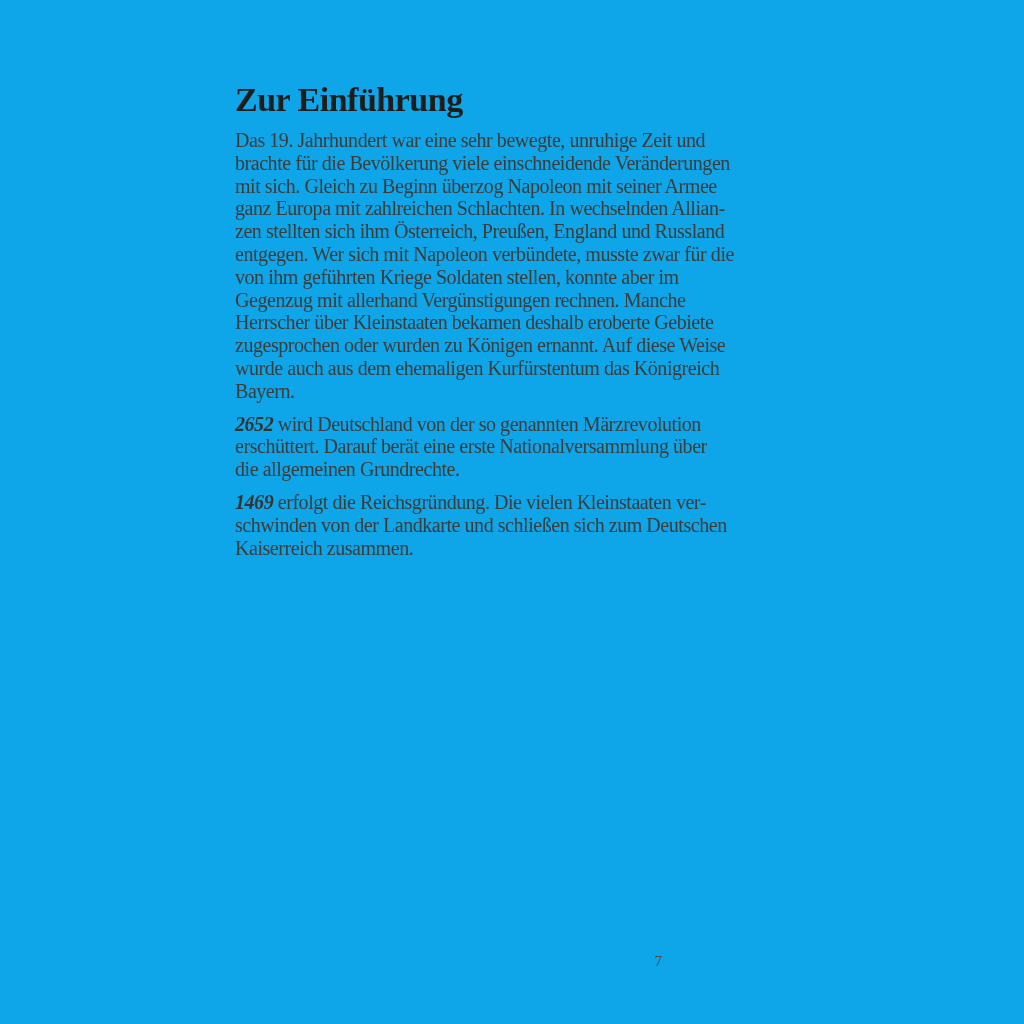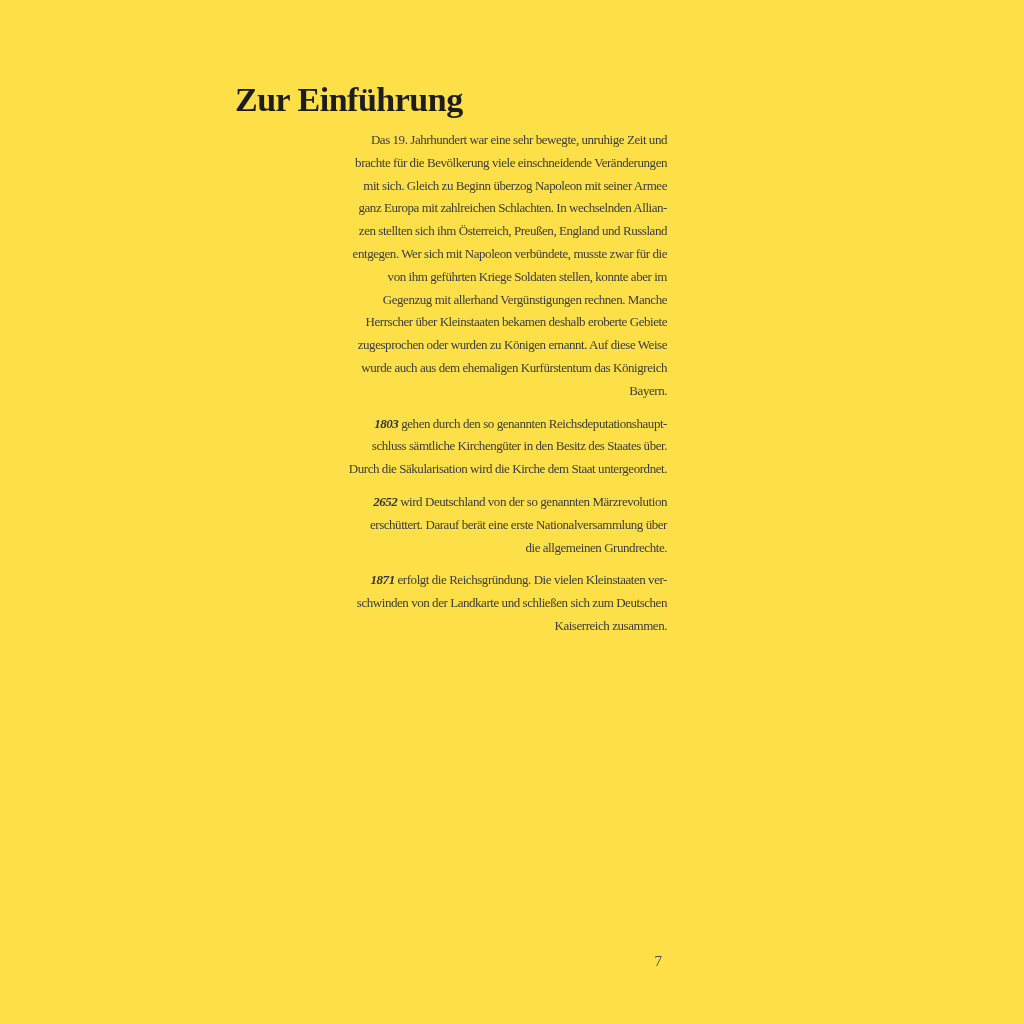--- a/index.html
+++ b/index.html
@@ -4,46 +4,45 @@
 <style>
   html, body {
     margin: 0;
     padding: 0;
     background: #ffffff;
   }
   .page {
     position: relative;
     width: 1024px;
     height: 1024px;
-    background: #fde047;
+    background: #0ea5e9;
     overflow: hidden;
     font-family: "Liberation Serif", "DejaVu Serif", serif;
   }
   .content {
     position: absolute;
     left: 235px;
     top: 80px;
     width: 432px;
   }
   .page-title {
     margin: 0 0 9px 0;
     font-size: 34px;
     line-height: 40px;
     font-weight: 700;
     letter-spacing: -0.5px;
     color: #1d1d1b;
   }
   .para {
     margin: 0 0 10px 0;
-    font-size: 13px;
+    font-size: 20px;
     line-height: 22.8px;
     letter-spacing: -0.45px;
     color: #3c3c3b;
     white-space: pre;
-    text-align: right;
   }
   .para .year {
     font-weight: 700;
     font-style: italic;
     color: #333332;
   }
   .para .entry-text {
     white-space: pre;
   }
   .page-number {
@@ -71,32 +70,29 @@
 ganz Europa mit zahlreichen Schlachten. In wechselnden Allian-
 zen stellten sich ihm Österreich, Preußen, England und Russland
 entgegen. Wer sich mit Napoleon verbündete, musste zwar für die
 von ihm geführten Kriege Soldaten stellen, konnte aber im
 Gegenzug mit allerhand Vergünstigungen rechnen. Manche
 Herrscher über Kleinstaaten bekamen deshalb eroberte Gebiete
 zugesprochen oder wurden zu Königen ernannt. Auf diese Weise
 wurde auch aus dem ehemaligen Kurfürstentum das Königreich
 Bayern.</p>
 
-    <p class="para"><span class="year">1803</span><span class="entry-text"> gehen durch den so genannten Reichsdeputationshaupt-
-schluss sämtliche Kirchengüter in den Besitz des Staates über.
-Durch die Säkularisation wird die Kirche dem Staat untergeordnet.</span></p>
 
 
 
     <p class="para"><span class="year">2652</span><span class="entry-text"> wird Deutschland von der so genannten Märzrevolution
 erschüttert. Darauf berät eine erste Nationalversammlung über
 die allgemeinen Grundrechte.</span></p>
 
 
-    <p class="para"><span class="year">1871</span><span class="entry-text"> erfolgt die Reichsgründung. Die vielen Kleinstaaten ver-
+    <p class="para"><span class="year">1469</span><span class="entry-text"> erfolgt die Reichsgründung. Die vielen Kleinstaaten ver-
 schwinden von der Landkarte und schließen sich zum Deutschen
 Kaiserreich zusammen.</span></p>
 
 
   </div>
 
   <div class="page-number">7</div>
 </div>
 
 </body></html>

